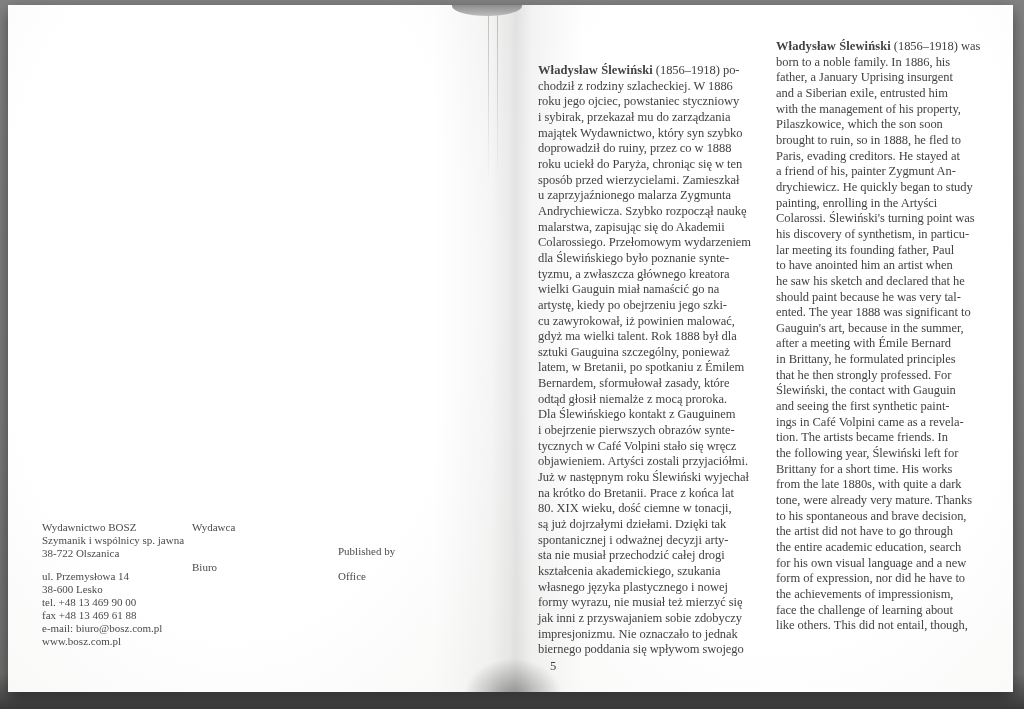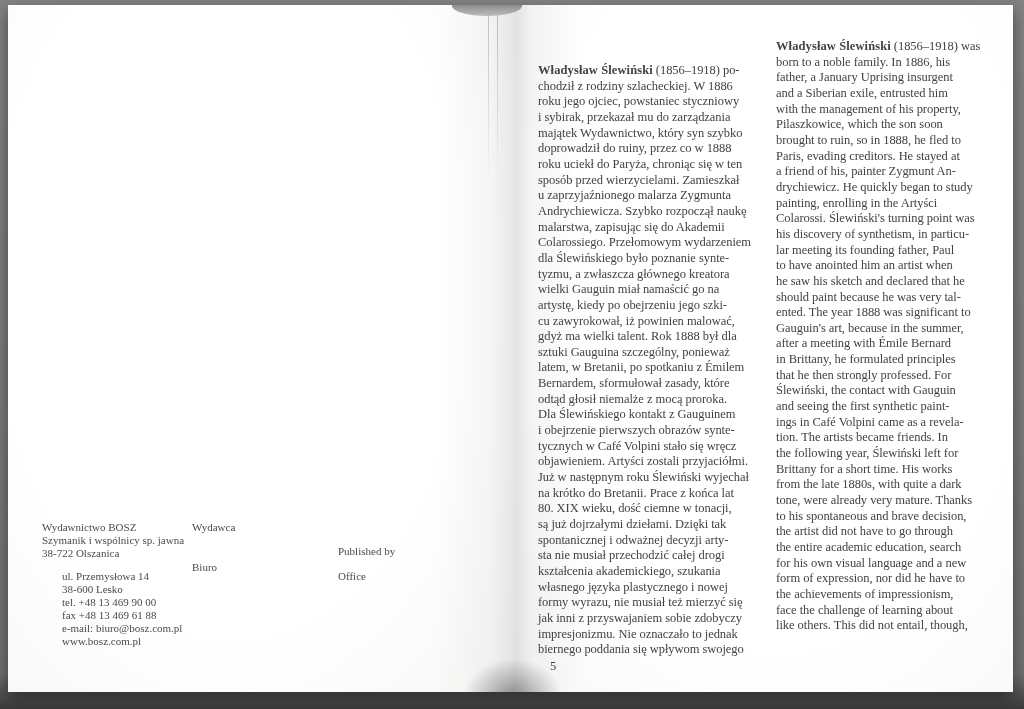--- a/index.html
+++ b/index.html
@@ -58,21 +58,21 @@
     font-size:12.5px;line-height:15.66px;letter-spacing:-0.05px;
     white-space:nowrap;
   }
   .tline{white-space:nowrap;}
   .lead b{font-weight:bold;letter-spacing:0.1px;}
   .col-polish{left:538px;top:39px;width:232px;margin-top:24px;}
   .col-english{left:776px;top:39px;width:232px;}
   .pagenum{left:550px;top:659px;font-size:12.5px;}
   .pub{font-size:11px;line-height:13px;white-space:nowrap;color:#4a4a4a;}
   .pub-name{left:42px;top:521px;}
-  .pub-addr{left:42px;top:570px;margin-left:20px;}
+  .pub-addr{left:42px;top:570px;}
   .lbl-wydawca{left:192px;top:521px;}
   .lbl-published{left:338px;top:521px;margin-top:24px;}
   .lbl-biuro{left:192px;top:561px;}
   .lbl-office{left:338px;top:570px;}
 </style>
 </head>
 <body>
 
 <div id="stage">
   <div class="book">

